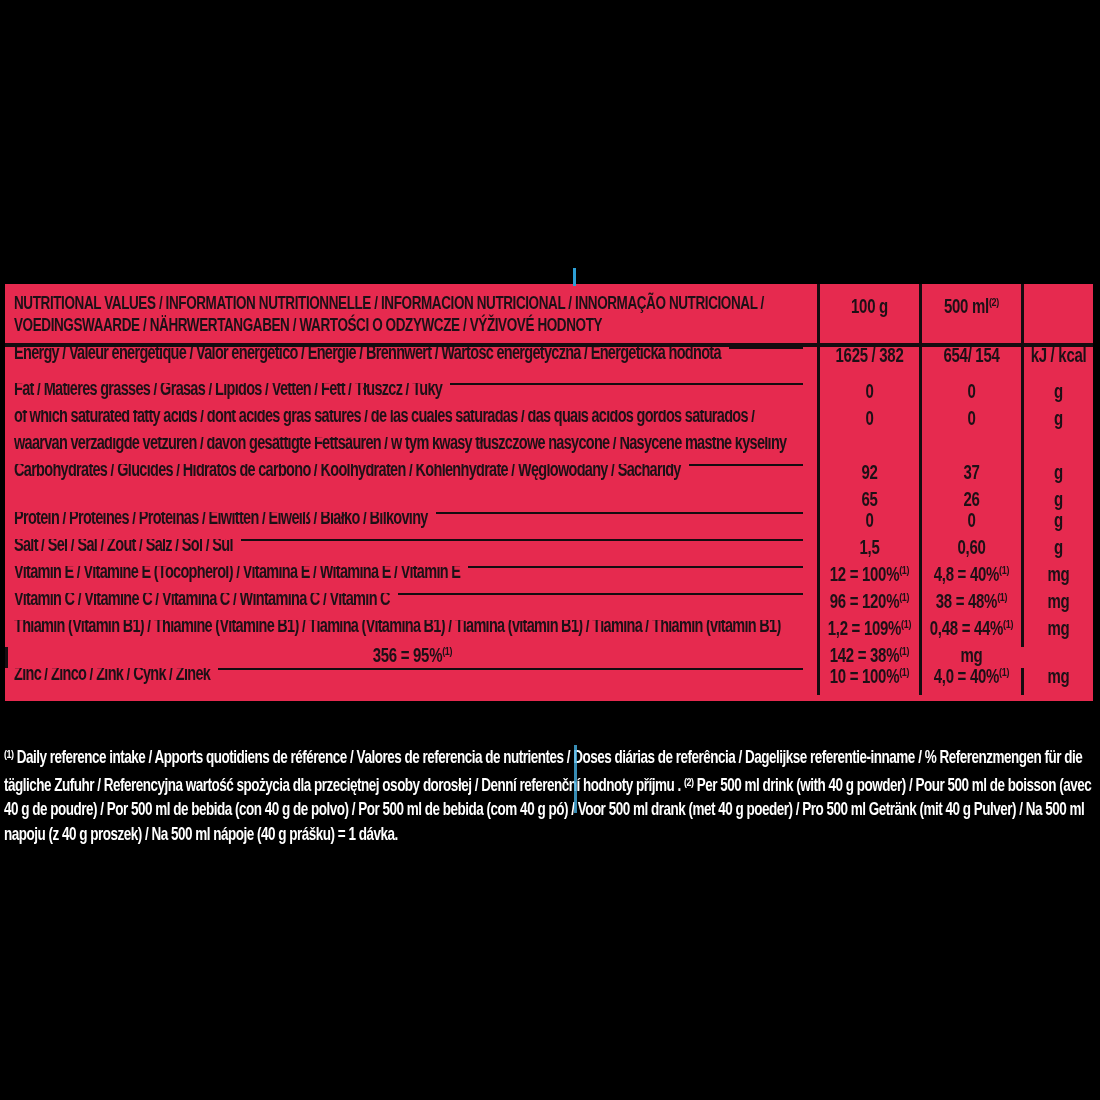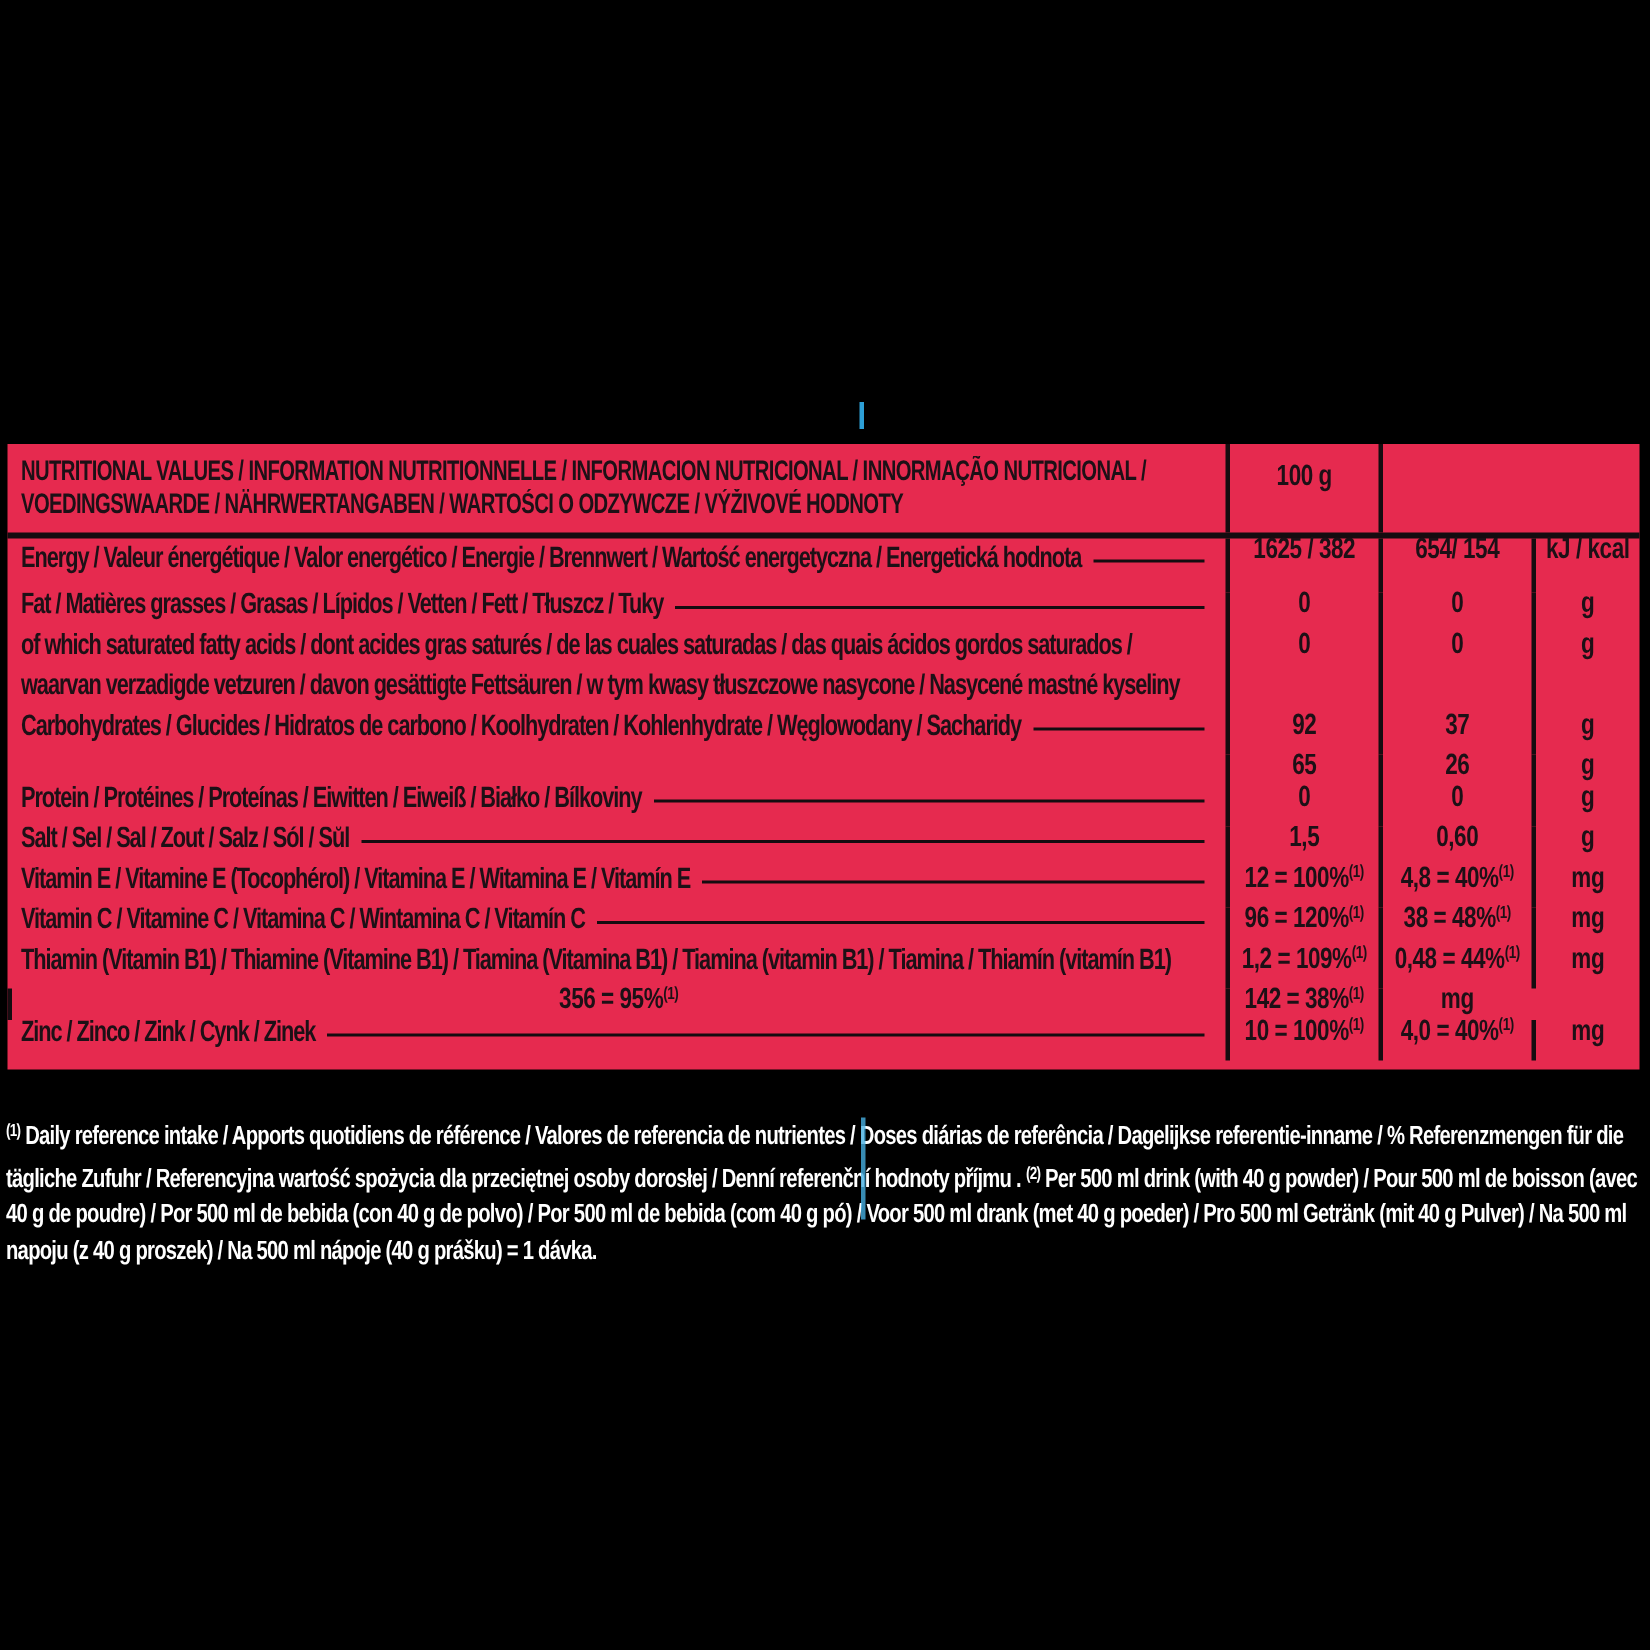--- a/index.html
+++ b/index.html
@@ -1,21 +1,21 @@
 <!DOCTYPE html>
 <html><head>
 <meta charset="utf-8">
 <style>
   html,body{margin:0;padding:0;}
   body{
     width:1100px;height:1100px;background:#000;position:relative;overflow:hidden;
     font-family:"Liberation Sans",sans-serif;
   }
   .table{
-    position:absolute;left:5px;top:296px;width:1088px;
+    position:absolute;left:5px;top:284px;width:1088px;
     background:#e62a4f;color:#1d1016;padding-bottom:6px;
   }
   .grid{display:grid;grid-template-columns:1fr 102px 102px 72px;}
   .thead{border-bottom:4px solid #150c10;}
   .htitle{padding:8px 4px 7px 9px;}
   .htline{line-height:22px;height:22px;white-space:nowrap;overflow:hidden;}
   .httxt{
     display:inline-block;font-size:13.5px;font-weight:bold;letter-spacing:-0.4px;
     transform:scaleY(1.4);transform-origin:left 60%;white-space:nowrap;
   }
@@ -23,21 +23,21 @@
     border-left:3px solid #150c10;
     display:flex;align-items:flex-start;justify-content:center;padding-bottom:4px;
   }
   .hcell{align-items:center;padding-bottom:14px;}
   .vtxt{
     display:inline-block;font-size:15px;font-weight:bold;letter-spacing:-0.3px;
     transform:scaleY(1.3);transform-origin:center 70%;white-space:nowrap;
   }
   .vsup{font-size:9px;vertical-align:5px;letter-spacing:-0.3px;}
   .tline{
-    display:flex;align-items:center;height:25px;padding-left:9px;
+    display:flex;align-items:flex-start;height:25px;padding-left:9px;
     padding-bottom:2px;overflow:hidden;
   }
   .trow.first .tline{height:34px;}
   .ltxt{
     display:inline-block;font-size:14.5px;font-weight:bold;letter-spacing:-0.7px;
     line-height:19px;transform:scaleY(1.35);transform-origin:left bottom;white-space:nowrap;
   }
   .leader{flex:1;min-width:10px;border-bottom:2.5px solid #150c10;margin:0 14px 5px 8px;}
   .footnote{
     position:absolute;left:4px;top:742px;width:1092px;color:#ffffff;
@@ -54,20 +54,23 @@
 <div class="table">
   <div class="grid thead">
     <div class="htitle">
       <div class="htline"><span class="httxt">NUTRITIONAL VALUES / INFORMATION NUTRITIONNELLE / INFORMACION NUTRICIONAL / INNORMAÇÃO NUTRICIONAL /</span></div>
       <div class="htline"><span class="httxt">VOEDINGSWAARDE / NÄHRWERTANGABEN / WARTOŚCI O ODZYWCZE / VÝŽIVOVÉ HODNOTY</span></div>
     </div>
     <div class="tcell hcell">
       <span class="vtxt">100 g</span>
     </div>
     <div class="tcell hcell">
+      <span class="vtxt"><span>500 ml</span><sup class="vsup">(2)</sup></span>
+    </div>
+    <div class="tcell hcell">
       <span class="vtxt"></span>
     </div>
   </div>
   <div>
       <div class="grid trow first">
         <div>
           <div class="tline">
             <span class="ltxt">Energy / Valeur énergétique / Valor energético / Energie / Brennwert / Wartość energetyczna / Energetická hodnota</span>
             <div class="leader"></div>
           </div>

